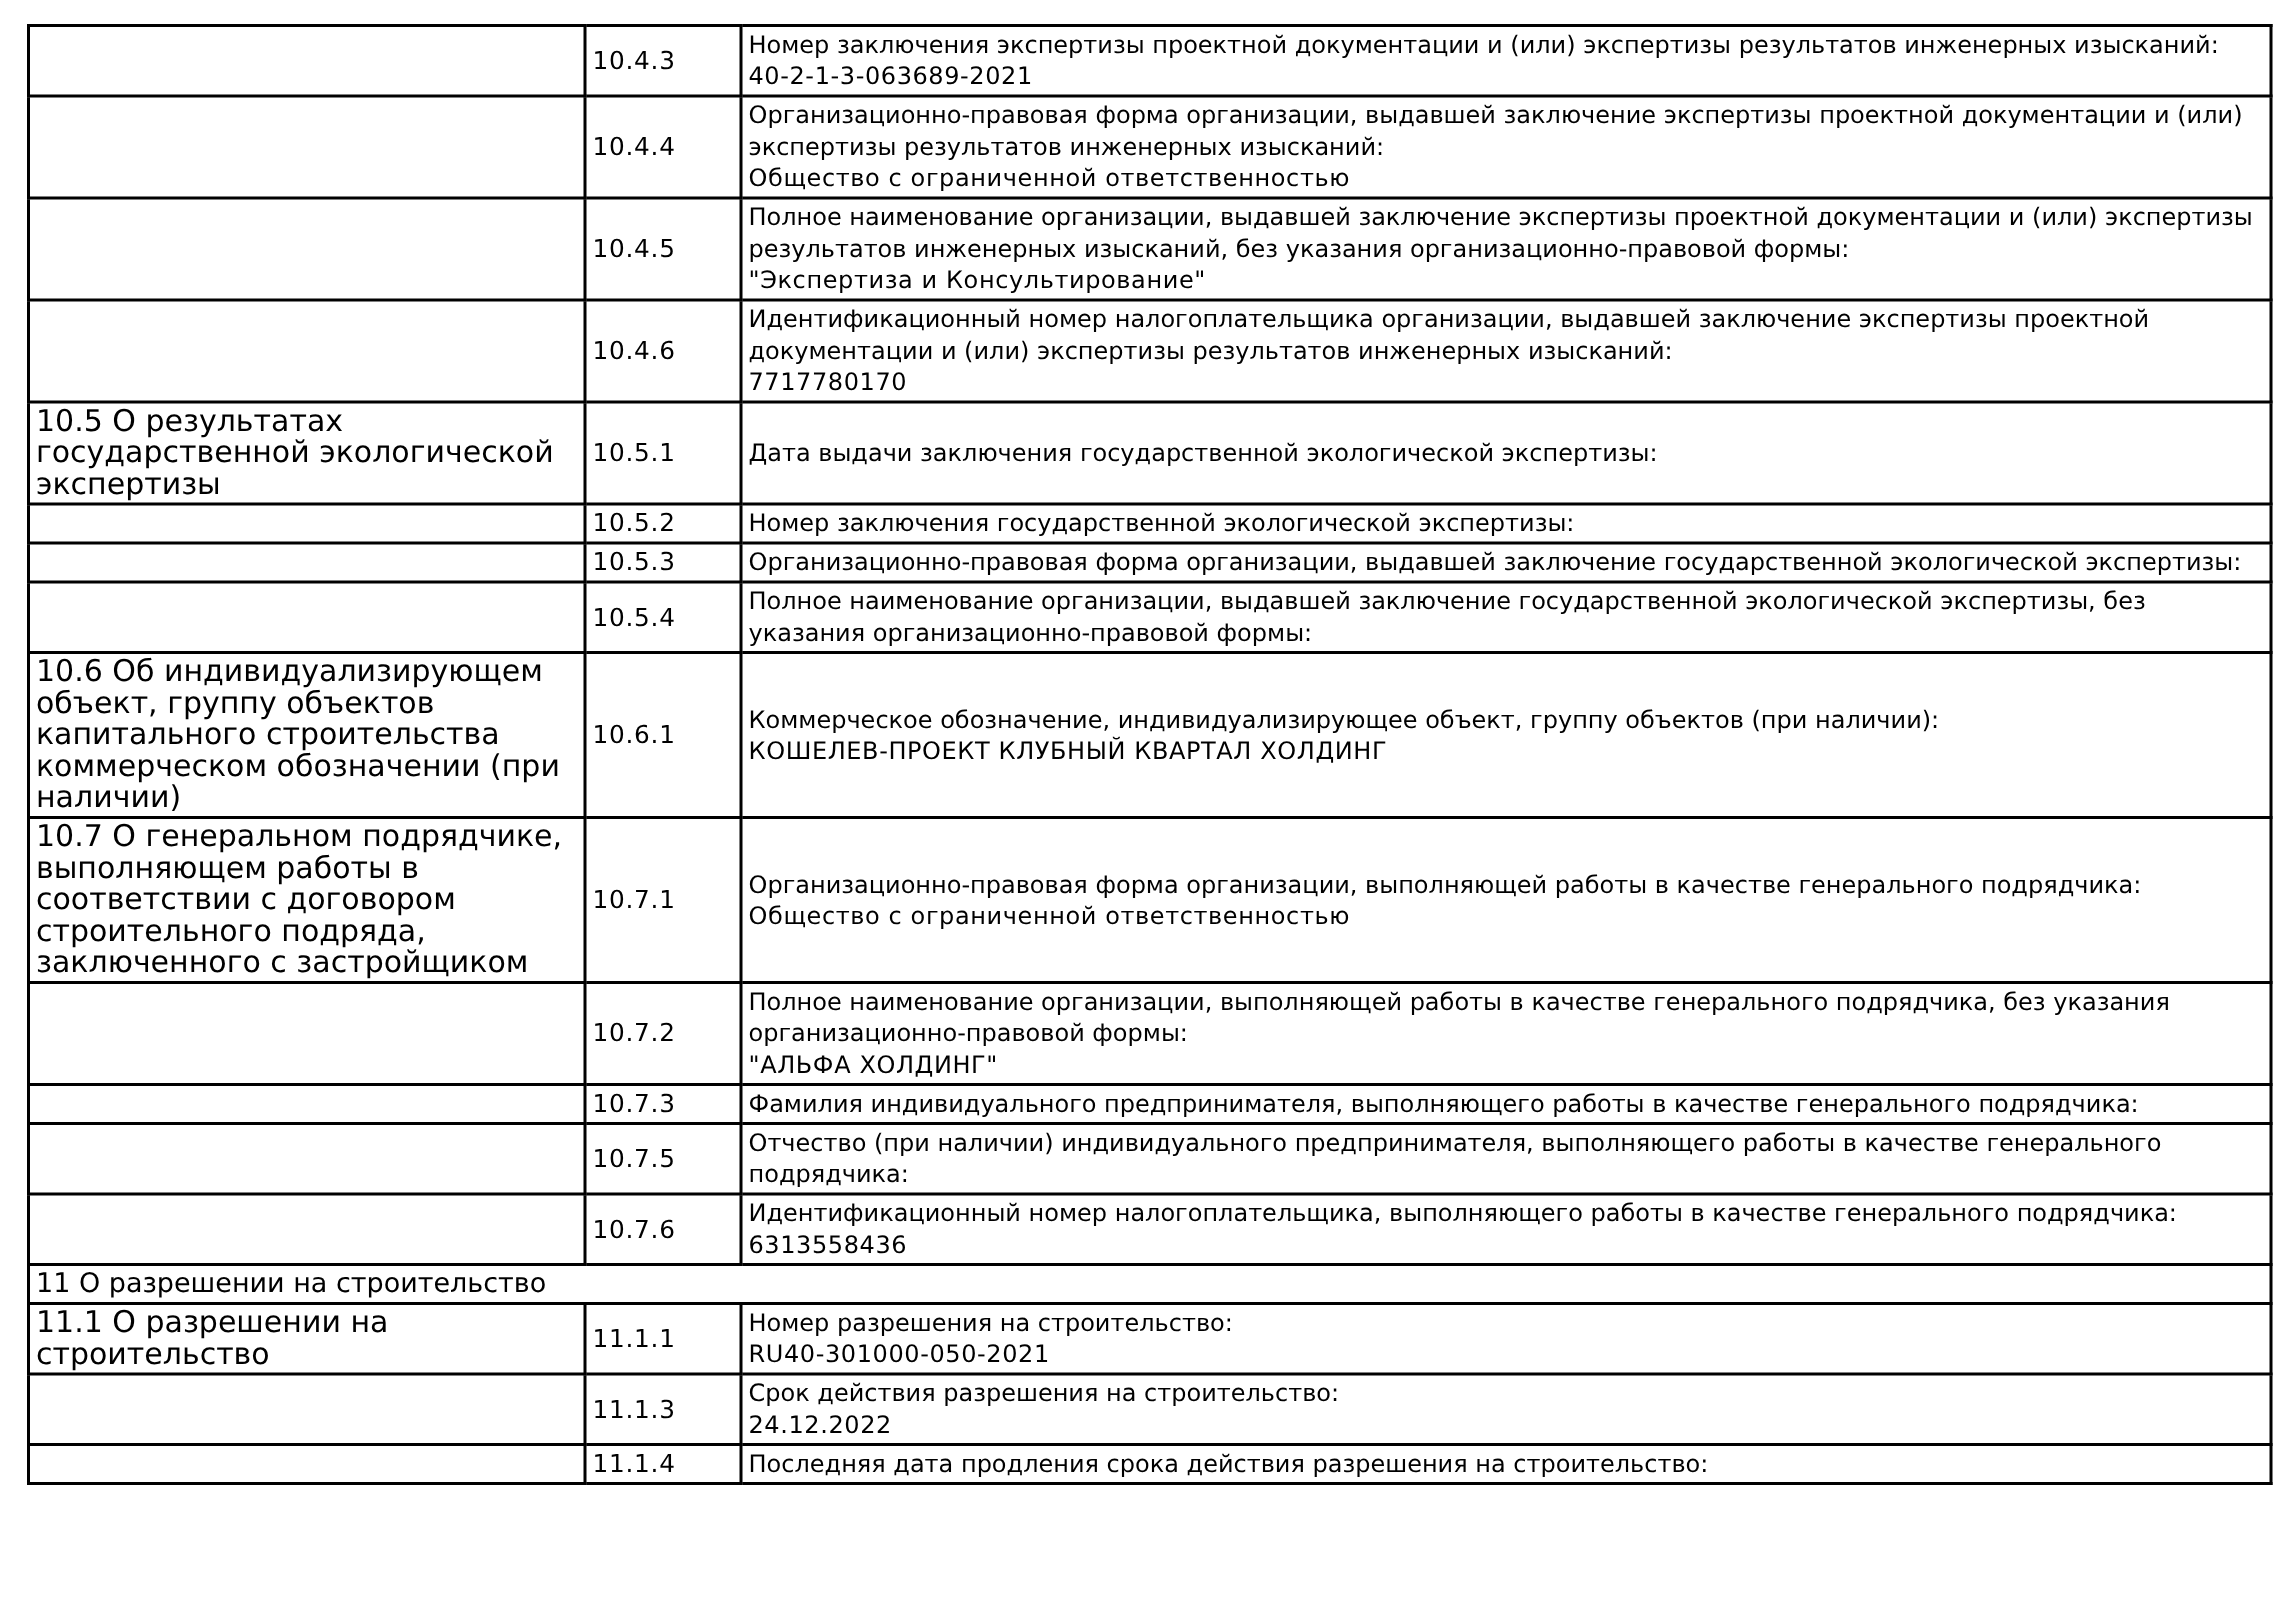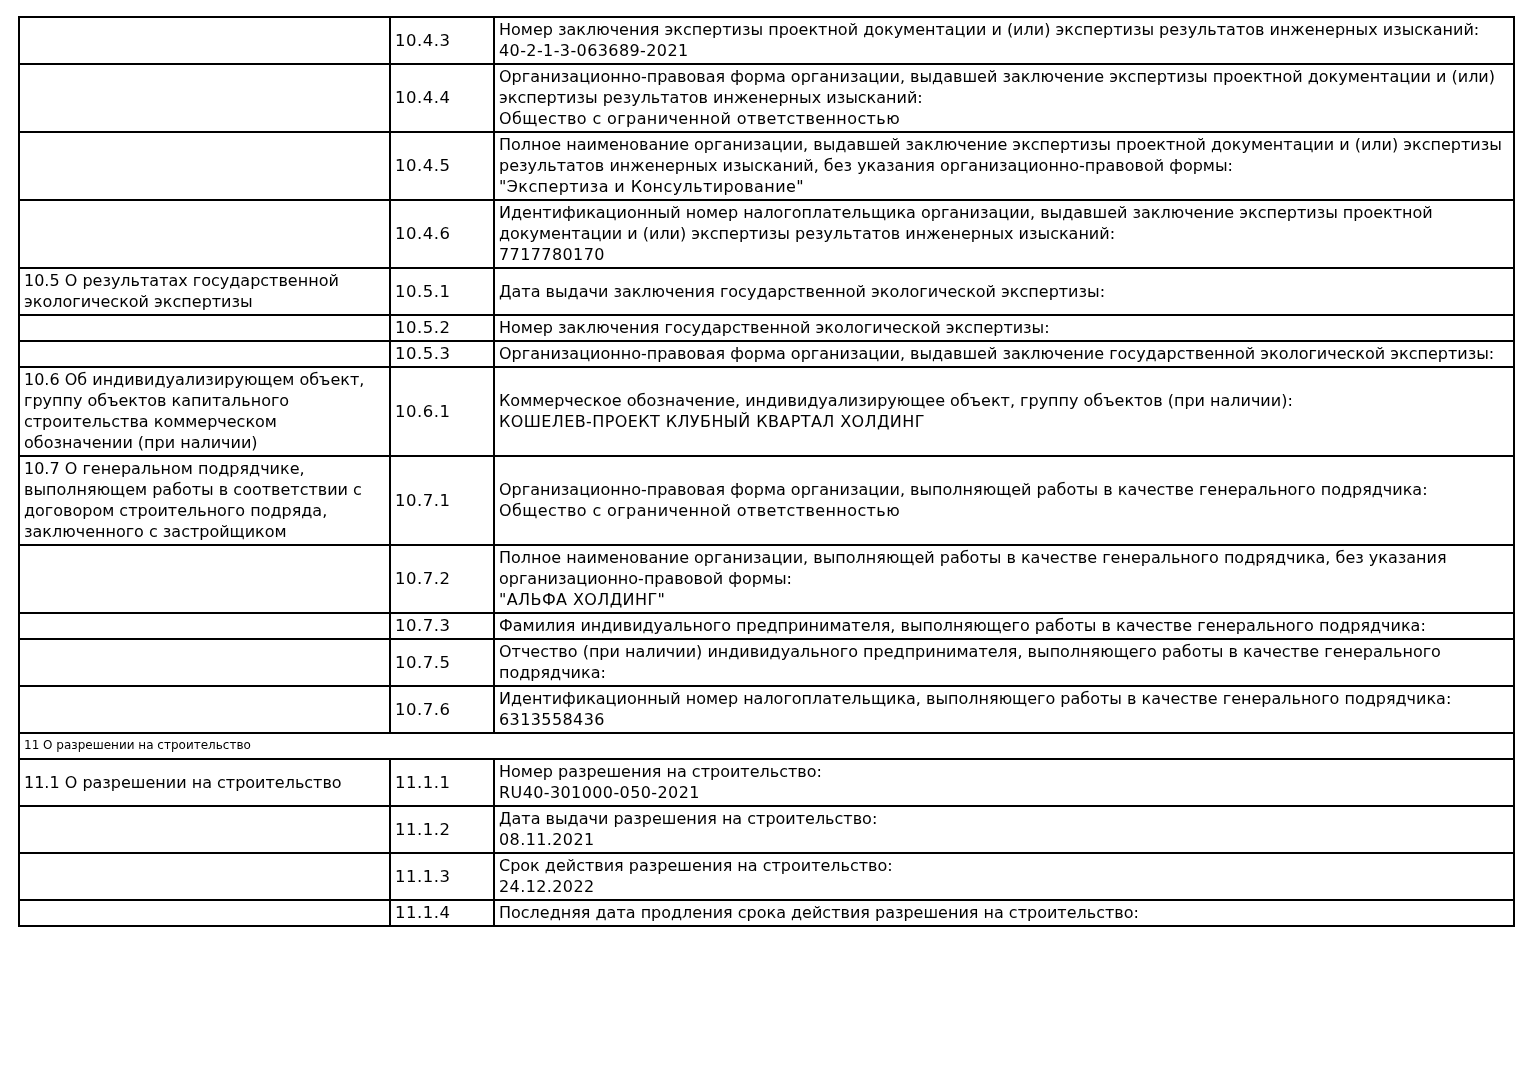--- a/index.html
+++ b/index.html
@@ -31,30 +31,30 @@
   td.cell {
     border: 2px solid #000000;
     vertical-align: middle;
     padding: 1px 4px 2px 4px;
     font-size: 16px;
     line-height: 21px;
     word-wrap: break-word;
     overflow: hidden;
   }
   td.section-cell {
-    font-size: 16px;
+    font-size: 20px;
   }
   td.code-cell {
     font-size: 16.5px;
     letter-spacing: 0.5px;
   }
   td.content-cell {}
   td.heading-cell {
     height: 21px;
-    font-size: 12px;
+    font-size: 18px;
   }
   .field-label {}
   .field-value {
     font-weight: normal;
     letter-spacing: 0.4px;
   }
 </style>
 </head>
 <body>
 
@@ -113,20 +113,27 @@
           </td>
         </tr>
         <tr>
           <td class="cell section-cell"></td>
           <td class="cell code-cell">10.5.3</td>
           <td class="cell content-cell">
             <div class="field-label">Организационно-правовая форма организации, выдавшей заключение государственной экологической экспертизы:</div>
           </td>
         </tr>
         <tr>
+          <td class="cell section-cell"></td>
+          <td class="cell code-cell">10.5.4</td>
+          <td class="cell content-cell">
+            <div class="field-label">Полное наименование организации, выдавшей заключение государственной экологической экспертизы, без указания организационно-правовой формы:</div>
+          </td>
+        </tr>
+        <tr>
           <td class="cell section-cell">10.6 Об индивидуализирующем объект, группу объектов капитального строительства коммерческом обозначении (при наличии)</td>
           <td class="cell code-cell">10.6.1</td>
           <td class="cell content-cell">
             <div class="field-label">Коммерческое обозначение, индивидуализирующее объект, группу объектов (при наличии):</div>
             <div class="field-value">КОШЕЛЕВ-ПРОЕКТ КЛУБНЫЙ КВАРТАЛ ХОЛДИНГ</div>
           </td>
         </tr>
         <tr>
           <td class="cell section-cell">10.7 О генеральном подрядчике, выполняющем работы в соответствии с договором строительного подряда, заключенного с застройщиком</td>
           <td class="cell code-cell">10.7.1</td>
@@ -167,28 +174,20 @@
         </tr>
         <tr>
           <td colspan="3" class="cell heading-cell">11 О разрешении на строительство</td>
         </tr>
         <tr>
           <td class="cell section-cell">11.1 О разрешении на строительство</td>
           <td class="cell code-cell">11.1.1</td>
           <td class="cell content-cell">
             <div class="field-label">Номер разрешения на строительство:</div>
             <div class="field-value">RU40-301000-050-2021</div>
-          </td>
-        </tr>
-        <tr>
-          <td class="cell section-cell"></td>
-          <td class="cell code-cell">11.1.2</td>
-          <td class="cell content-cell">
-            <div class="field-label">Дата выдачи разрешения на строительство:</div>
-            <div class="field-value">08.11.2021</div>
           </td>
         </tr>
         <tr>
           <td class="cell section-cell"></td>
           <td class="cell code-cell">11.1.3</td>
           <td class="cell content-cell">
             <div class="field-label">Срок действия разрешения на строительство:</div>
             <div class="field-value">24.12.2022</div>
           </td>
         </tr>

